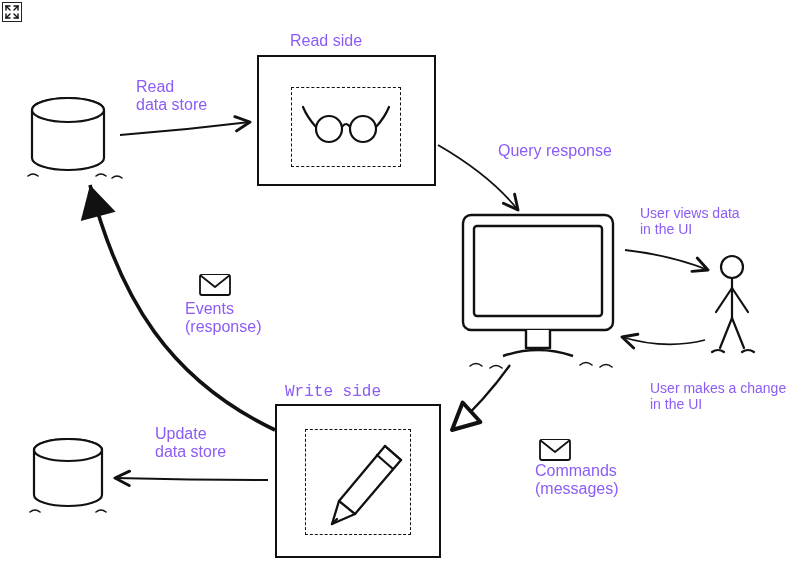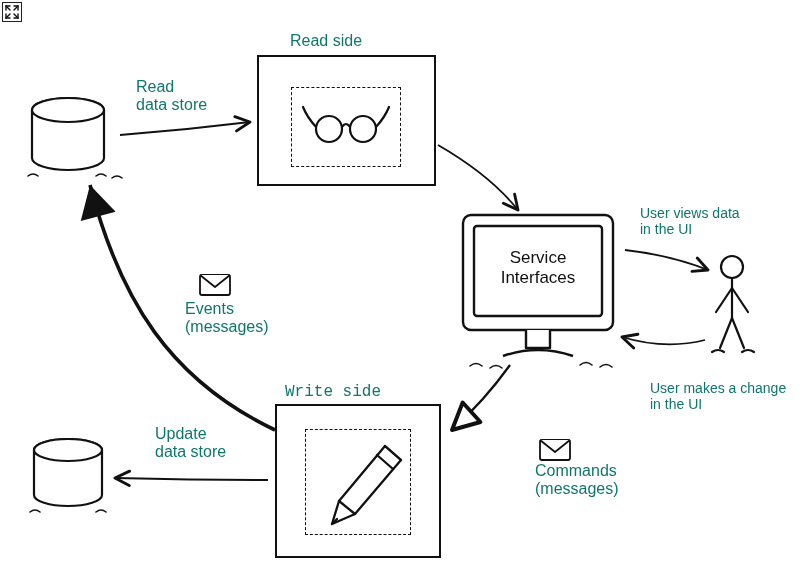--- a/index.html
+++ b/index.html
@@ -14,21 +14,21 @@
   .stage {
     position: relative;
     width: 800px;
     height: 584px;
   }
   svg { position: absolute; top: 0; left: 0; }
   .label {
     position: absolute;
     font-size: 16px;
     line-height: 1.15;
-    color: #0f766e;
+    color: #8b5cf6;
     white-space: pre;
   }
   .label.small { font-size: 14px; }
   .box {
     position: absolute;
     background: #fff;
     border: 2px solid #111;
   }
   .inner-dashed {
     position: absolute;
@@ -105,22 +105,20 @@
       <path d="M503 356 Q538 344 573 356" fill="#fff"></path>
     </g>
 
     <g stroke="#111" stroke-width="1.6" fill="none" stroke-linecap="round">
       <path d="M470 366 q6 -5 12 0"></path>
       <path d="M490 368 q6 -5 12 0"></path>
       <path d="M580 365 q6 -5 12 0"></path>
       <path d="M600 367 q6 -5 12 0"></path>
     </g>
   </svg>
-  <div class="monitor-label" style="left:486px; top:248px; width:104px;">Service
-Interfaces</div>
 
   <svg width="800" height="584">
     <g stroke="#111" stroke-width="2.2" fill="none" stroke-linecap="round" stroke-linejoin="round">
       <circle cx="732" cy="267" r="11"></circle>
       <path d="M732 278 L732 318"></path>
       <path d="M732 288 L716 312"></path>
       <path d="M732 288 L748 312"></path>
       <path d="M732 318 L720 348"></path>
       <path d="M732 318 L744 348"></path>
       <path d="M712 352 q6 -4 12 0"></path>
@@ -188,24 +186,25 @@
 
     <path d="M510 365 Q485 400 452 430" stroke="#111" stroke-width="2.2" fill="none" marker-end="url(#ahHollow)"></path>
 
     <path d="M268 480 Q200 480 115 478" stroke="#111" stroke-width="1.8" fill="none" marker-end="url(#ah)"></path>
 
     <path d="M275 430 C 170 380 120 300 90 185" stroke="#111" stroke-width="3.6" fill="none" marker-end="url(#ahBold)"></path>
   </svg>
 
   <div class="label" style="left:136px; top:70px;margin-top:8px;">Read
 data store</div>
+  <div class="label" style="left:498px; top:142px;">Query response</div>
   <div class="label small" style="left:640px; top:205px;">User views data
 in the UI</div>
   <div class="label small" style="left:630px; top:380px;margin-left:20px;">User makes a change
 in the UI</div>
   <div class="label" style="left:535px; top:462px;">Commands
 (messages)</div>
   <div class="label" style="left:155px; top:425px;">Update
 data store</div>
   <div class="label" style="left:185px; top:300px;">Events
-(messages)</div>
+(response)</div>
 
 </div>
 
 </body></html>

